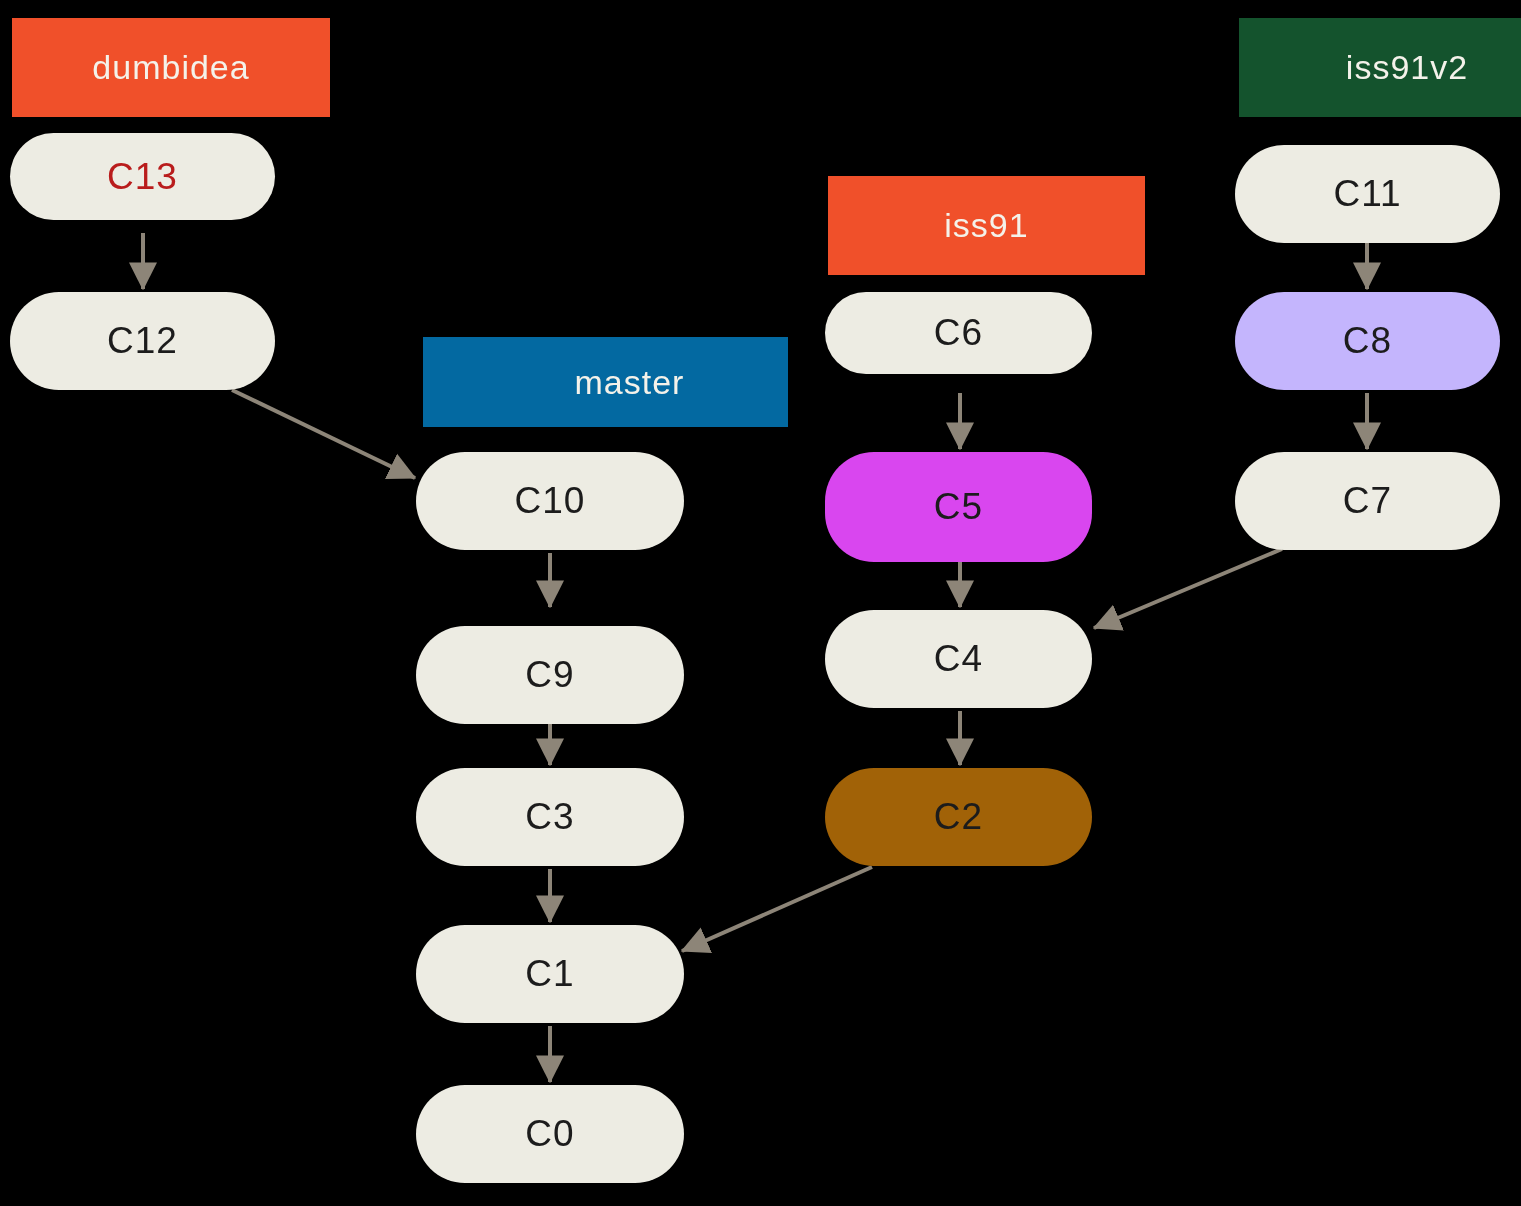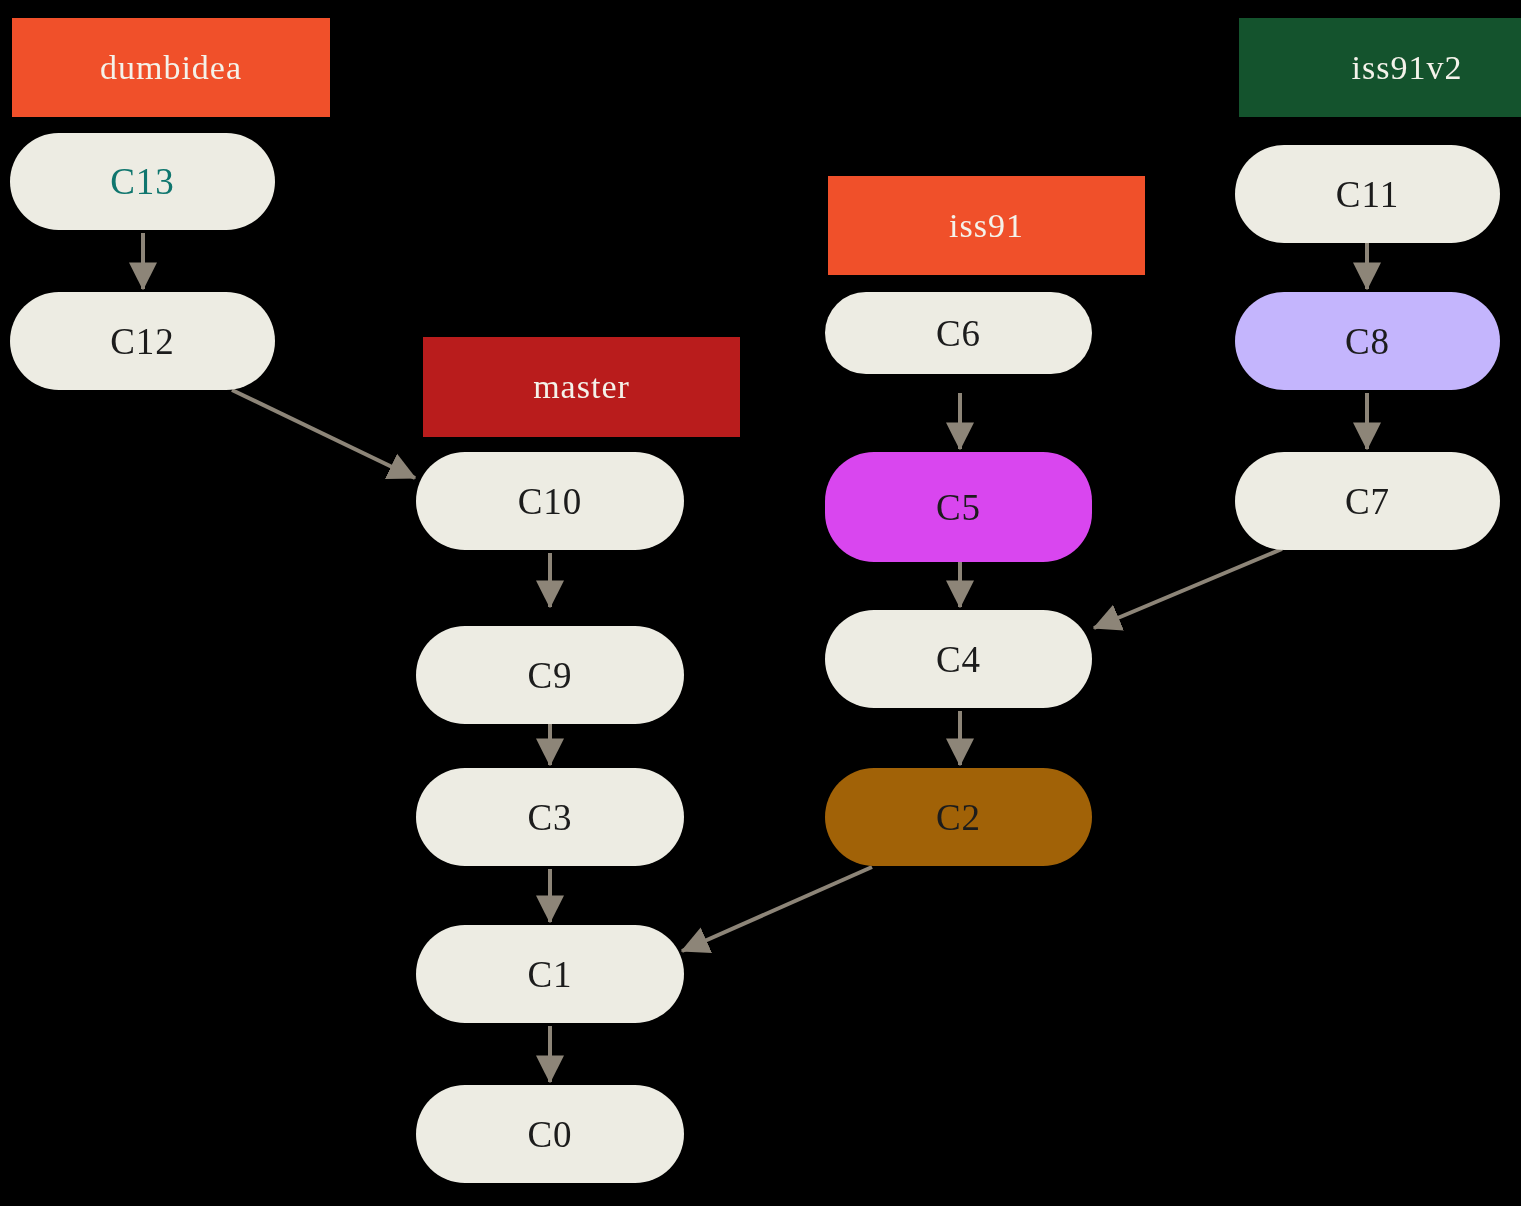--- a/index.html
+++ b/index.html
@@ -1,21 +1,21 @@
 <!DOCTYPE html>
 <html><head>
 <meta charset="utf-8">
 <style>
   html,body{margin:0;padding:0;background:#000;}
   .stage{
     position:relative;
     width:1521px;height:1206px;
     background:#000;
     overflow:hidden;
-    font-family:Liberation Serif, serif;
+    font-family:Liberation Sans, sans-serif;
   }
   .edges-layer{
     position:absolute;left:0;top:0;width:100%;height:100%;
   }
   .branch-label{
     position:absolute;
     display:flex;align-items:center;justify-content:center;
     font-size:34px;
     letter-spacing:1px;
   }
@@ -48,24 +48,24 @@
         <line x1="960" y1="553" x2="960" y2="607" marker-end="url(#arrowhead)"></line>
         <line x1="960" y1="711" x2="960" y2="765" marker-end="url(#arrowhead)"></line>
         <line x1="872" y1="867" x2="682" y2="951" marker-end="url(#arrowhead)"></line>
         <line x1="1367" y1="233" x2="1367" y2="289" marker-end="url(#arrowhead)"></line>
         <line x1="1367" y1="393" x2="1367" y2="449" marker-end="url(#arrowhead)"></line>
         <line x1="1282" y1="549" x2="1094" y2="628" marker-end="url(#arrowhead)"></line>
       </g>
   </svg>
   <div id="node-layer">
       <div class="branch-label" style="left: 12px; top: 18px; width: 318px; height: 99px; background: rgb(240, 80, 42); color: rgb(244, 242, 234);">dumbidea</div>
-      <div class="branch-label" style="left: 423px; top: 337px; width: 317px; height: 100px; background: #b91c1c; color: rgb(244, 242, 234);">master</div>
+      <div class="branch-label" style="left: 423px; top: 337px; width: 317px; height: 90px; background: #0369a1; color: rgb(244, 242, 234); padding-left: 48px;">master</div>
       <div class="branch-label" style="left: 828px; top: 176px; width: 317px; height: 99px; background: rgb(240, 80, 42); color: rgb(244, 242, 234);">iss91</div>
       <div class="branch-label" style="left: 1239px; top: 18px; width: 280px; height: 99px; background: #14532d; color: rgb(244, 242, 234); padding-left: 28px;">iss91v2</div>
-      <div class="commit-node" style="left: 10px; top: 133px; width: 265px; height: 97px; border-radius: 49px; background: rgb(237, 236, 227); color: #0f766e;">C13</div>
+      <div class="commit-node" style="left: 10px; top: 133px; width: 265px; height: 87px; border-radius: 49px; background: rgb(237, 236, 227); color: #b91c1c;">C13</div>
       <div class="commit-node" style="left: 10px; top: 292px; width: 265px; height: 98px; border-radius: 49px; background: rgb(237, 236, 227); color: rgb(28, 28, 28); text-align: right;">C12</div>
       <div class="commit-node" style="left: 416px; top: 452px; width: 268px; height: 98px; border-radius: 49px; background: rgb(237, 236, 227); color: rgb(28, 28, 28);">C10</div>
       <div class="commit-node" style="left: 416px; top: 610px; width: 268px; height: 98px; border-radius: 49px; background: rgb(237, 236, 227); color: rgb(28, 28, 28); margin-top: 16px;">C9</div>
       <div class="commit-node" style="left: 416px; top: 768px; width: 268px; height: 98px; border-radius: 49px; background: rgb(237, 236, 227); color: rgb(28, 28, 28);">C3</div>
       <div class="commit-node" style="left: 416px; top: 925px; width: 268px; height: 98px; border-radius: 49px; background: rgb(237, 236, 227); color: rgb(28, 28, 28);">C1</div>
       <div class="commit-node" style="left: 416px; top: 1085px; width: 268px; height: 98px; border-radius: 49px; background: rgb(237, 236, 227); color: rgb(28, 28, 28);">C0</div>
       <div class="commit-node" style="left: 825px; top: 292px; width: 267px; height: 82px; border-radius: 49px; background: rgb(237, 236, 227); color: rgb(28, 28, 28);">C6</div>
       <div class="commit-node" style="left: 825px; top: 452px; width: 267px; height: 110px; border-radius: 49px; background: #d946ef; color: rgb(28, 28, 28);">C5</div>
       <div class="commit-node" style="left: 825px; top: 610px; width: 267px; height: 98px; border-radius: 49px; background: rgb(237, 236, 227); color: rgb(28, 28, 28);">C4</div>
       <div class="commit-node" style="left: 825px; top: 768px; width: 267px; height: 98px; border-radius: 49px; background: #a16207; color: rgb(28, 28, 28);">C2</div>

